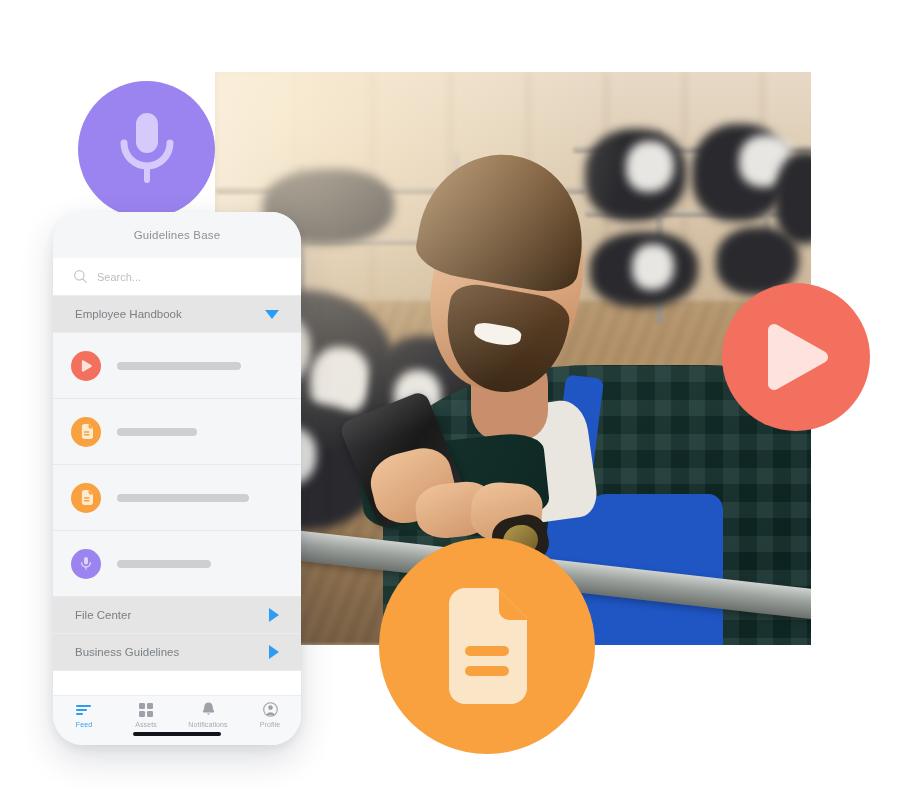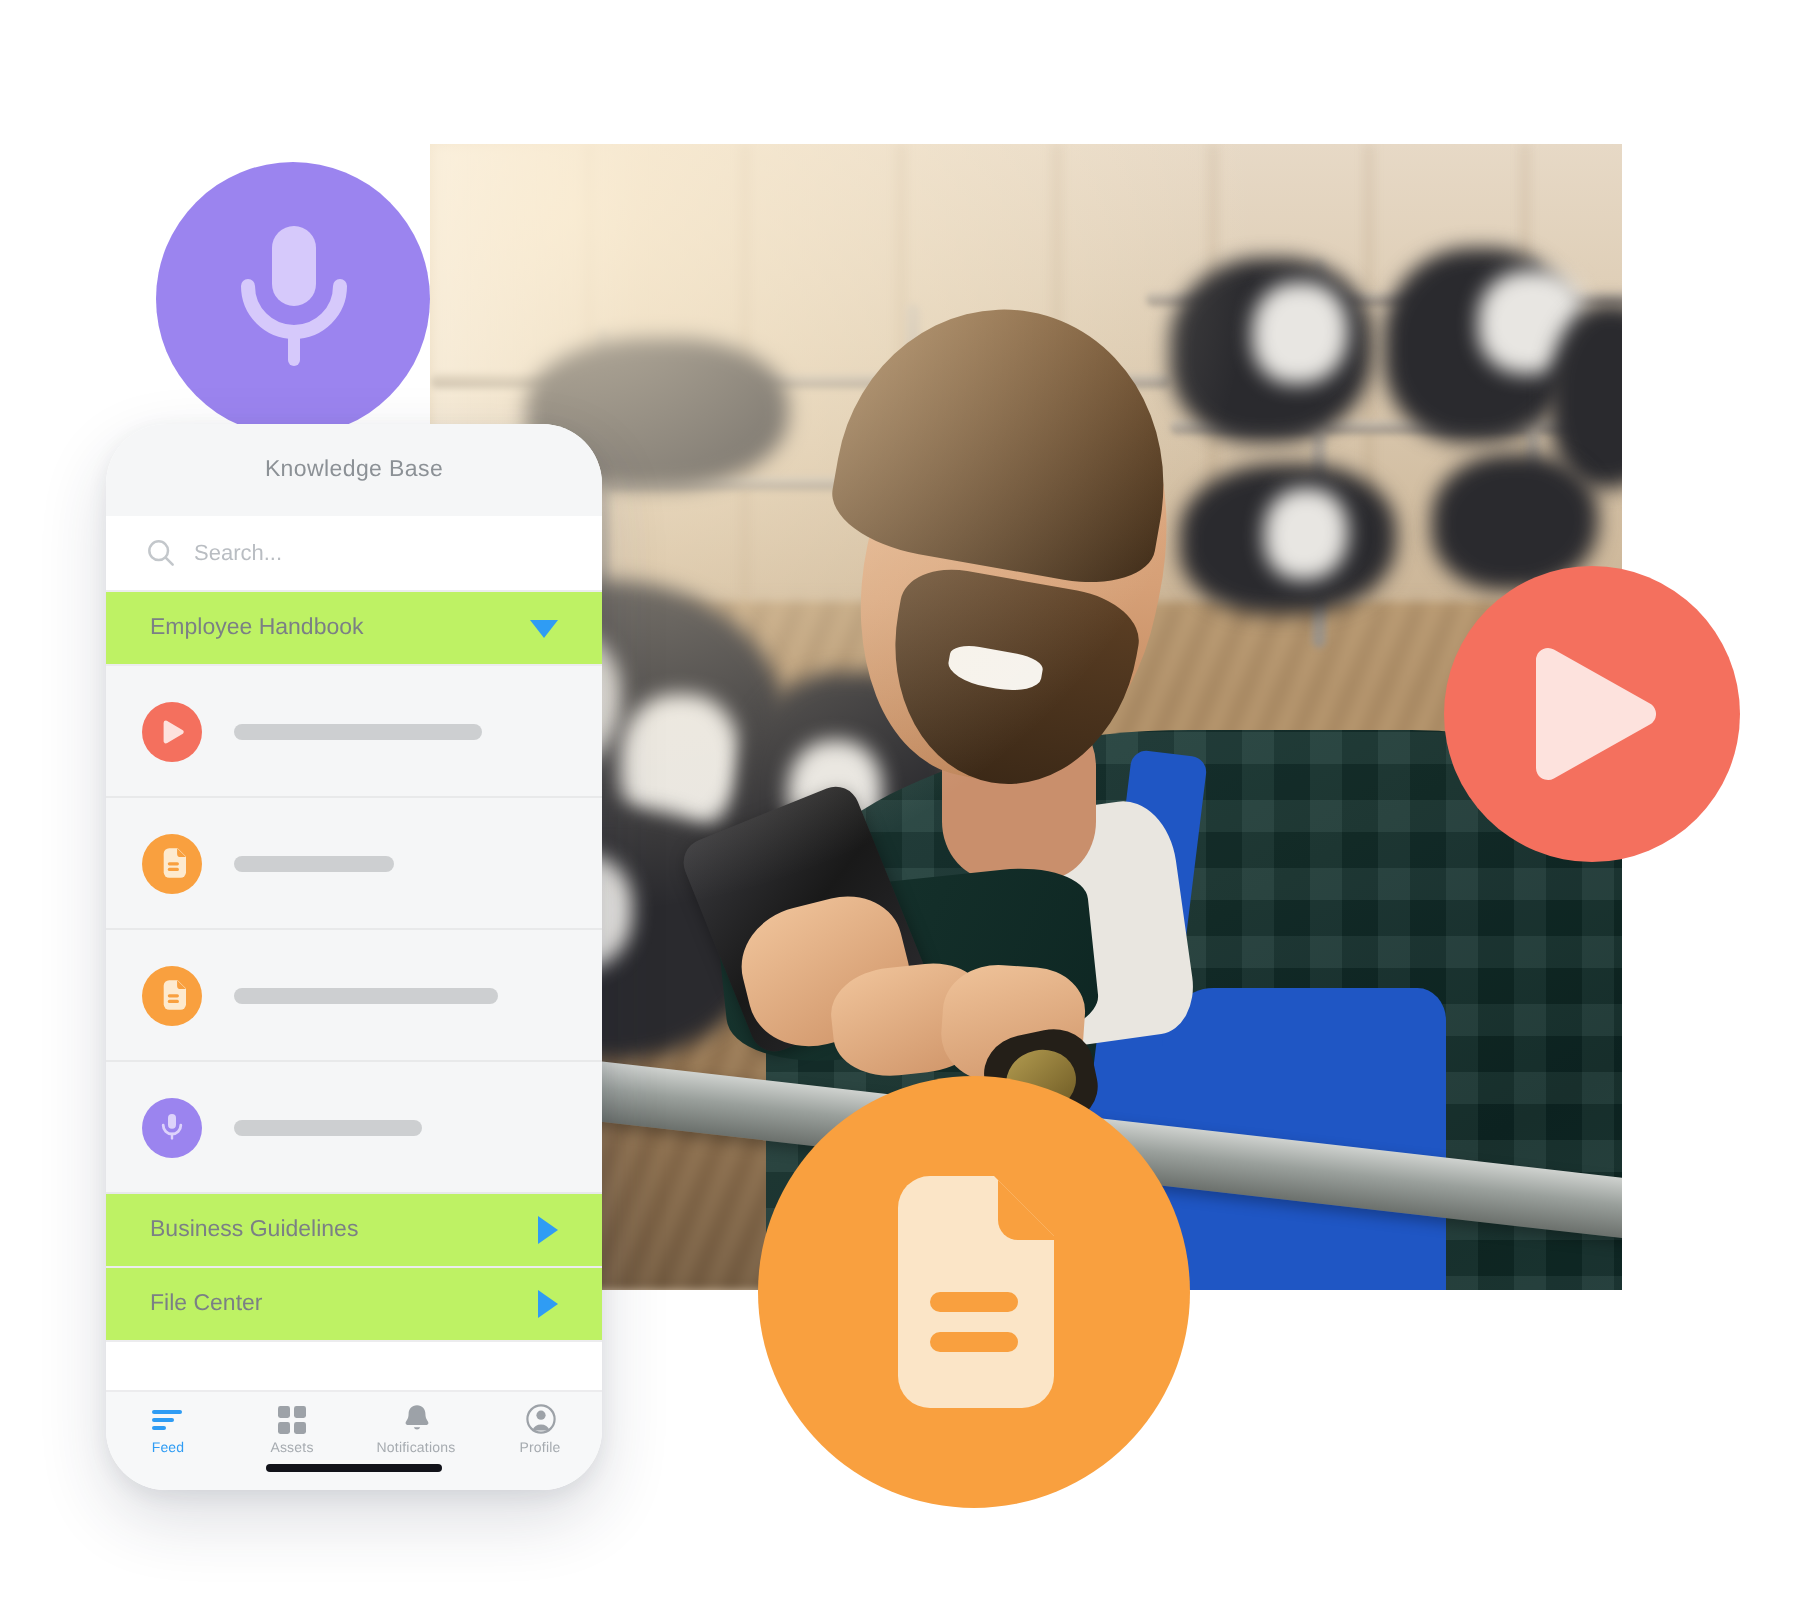--- a/index.html
+++ b/index.html
@@ -198,21 +198,21 @@
     font-size: 11.5px; color: #8c9196; letter-spacing: .2px;
   }
   .search-row {
     height: 38px; flex: none; display: flex; align-items: center;
     gap: 9px; padding: 0 20px; background: #fff;
     border-bottom: 1px solid #ececee;
   }
   .search-placeholder { font-size: 11px; color: #b9bdc2; text-align: center; }
   .section-row {
     height: 37px; flex: none; display: flex; align-items: center;
-    justify-content: space-between; padding: 0 22px; background: #bef264;
+    justify-content: space-between; padding: 0 22px; background: #e5e5e5;
   }
   .section-row.bordered { border-bottom: 1px solid #ececee; }
   .section-label { font-size: 11.5px; color: #7b8085; }
 
   .tri-down {
     width: 0; height: 0; border-left: 7px solid transparent;
     border-right: 7px solid transparent; border-top: 9px solid #2f9cf4;
   }
   .tri-right {
     width: 0; height: 0; border-top: 7px solid transparent;
@@ -331,21 +331,21 @@
       <path d="M14 16 a16 16 0 0 1 16-16 h32 l30 30 v70 a16 16 0 0 1 -16 16 h-46 a16 16 0 0 1 -16 -16 Z" fill="#fbe5c7"></path>
       <path d="M64 2 v20 a10 10 0 0 0 10 10 h20 Z" fill="#f9a03f"></path>
       <rect x="30" y="58" width="44" height="10" rx="5" fill="#f9a03f"></rect>
       <rect x="30" y="78" width="44" height="10" rx="5" fill="#f9a03f"></rect>
     </svg>
   </div>
 
   <div class="phone">
 
     <div class="phone-header">
-      <div class="phone-title">Knowledge Base</div>
+      <div class="phone-title">Guidelines Base</div>
     </div>
 
     <div class="search-row">
       <svg width="15" height="15" viewBox="0 0 18 18">
         <circle cx="7.6" cy="7.6" r="5.6" fill="none" stroke="#c3c7cb" stroke-width="1.5"></circle>
         <line x1="11.8" y1="11.8" x2="16" y2="16" stroke="#c3c7cb" stroke-width="1.5" stroke-linecap="round"></line>
       </svg>
       <span class="search-placeholder">Search...</span>
     </div>
 
@@ -396,26 +396,26 @@
             <path d="M1.6 6.6 a4.4 4.4 0 0 0 8.8 0" fill="none" stroke="#ddd3fb" stroke-width="1.4" stroke-linecap="round"></path>
             <rect x="5.4" y="10.4" width="1.2" height="3.4" rx=".6" fill="#ddd3fb"></rect>
           </svg>
         </span>
         <span class="skeleton-bar" style="width:94px"></span>
       </div>
 
     </div>
 
     <div class="section-row bordered">
+      <span class="section-label">File Center</span>
+      <span class="tri-right"></span>
+    </div>
+
+    <div class="section-row bordered">
       <span class="section-label">Business Guidelines</span>
-      <span class="tri-right"></span>
-    </div>
-
-    <div class="section-row bordered">
-      <span class="section-label">File Center</span>
       <span class="tri-right"></span>
     </div>
 
     <div class="tabbar">
 
       <div class="tab active">
         <span class="tab-ico">
           <svg width="16" height="12" viewBox="0 0 16 12">
             <rect x="0" y="1" width="15" height="2" rx="1" fill="#2f9cf4"></rect>
             <rect x="0" y="5" width="11" height="2" rx="1" fill="#2f9cf4"></rect>

